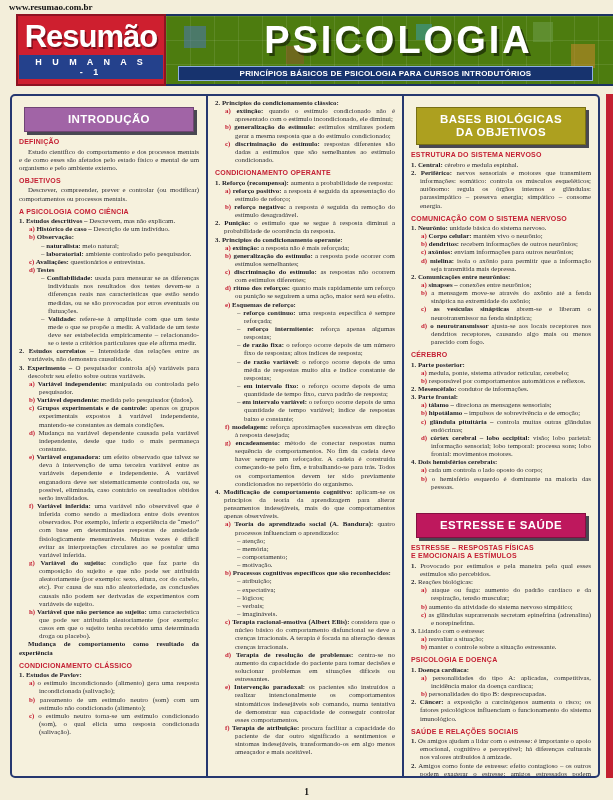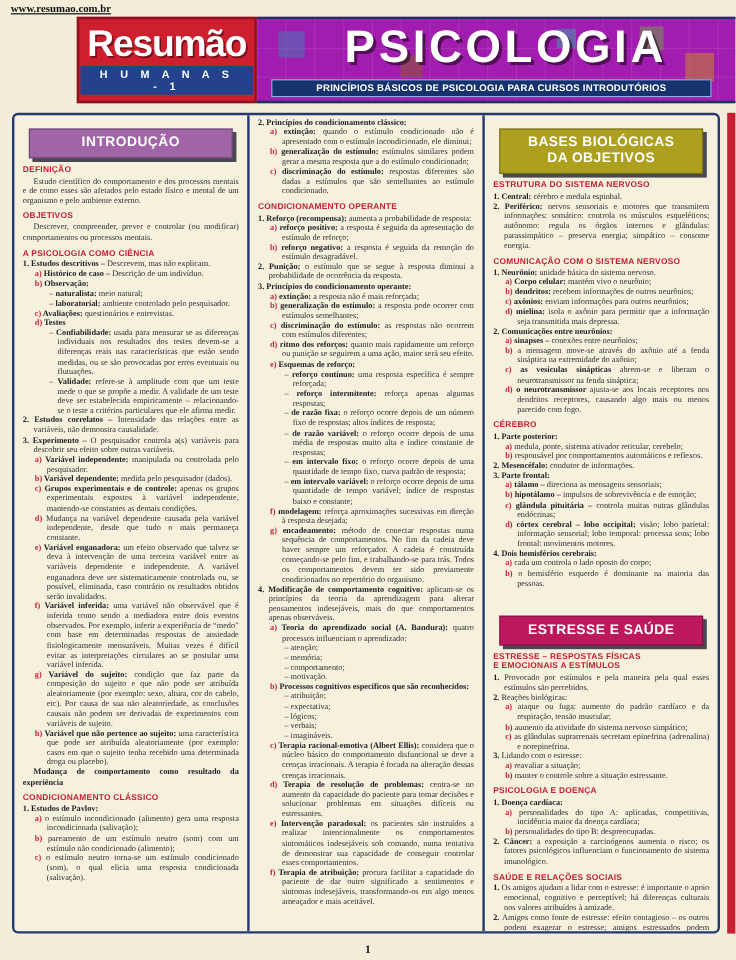--- a/index.html
+++ b/index.html
@@ -1,29 +1,29 @@
 <!DOCTYPE html>
 <html><head>
 <meta charset="utf-8">
 <style>
   html,body{margin:0;padding:0;}
   body{
     width:613px;height:800px;position:relative;overflow:hidden;
     background:#f3eeda;font-family:"Liberation Serif",serif;color:#2c2c34;
   }
-  .url{position:absolute;top:2px;left:9px;font:bold 9px "Liberation Serif",serif;color:#101010;text-decoration:underline;}
+  .url{position:absolute;top:2px;left:9px;font:bold 9px "Liberation Serif",serif;color:#101010;}
   
   .header{position:absolute;top:14px;left:16px;right:0;height:72px;display:flex;}
   .logo{width:150px;background:#ce1f2f;border:2px solid #8e1322;box-sizing:border-box;
-        display:flex;flex-direction:column;align-items:center;justify-content:center;z-index:2;margin-left:48px;}
+        display:flex;flex-direction:column;align-items:center;justify-content:center;z-index:2;}
   .logo-title{color:#fff;font:bold 31px "Liberation Sans",sans-serif;letter-spacing:-1px;
         text-shadow:1.5px 1.5px 0 #7d0f1d;line-height:1;}
   .logo-series{margin-top:3px;background:#24418c;color:#fff;font:bold 9px "Liberation Sans",sans-serif;
         letter-spacing:4px;padding:2px 12px;width:82%;text-align:center;}
-  .masthead{flex:1;position:relative;background:#a21caf;overflow:hidden;
+  .masthead{flex:1;position:relative;background:#4d7c0f;overflow:hidden;
         border-top:2px solid #1c3263;border-bottom:2px solid #1c3263;}
   .masthead::before{content:"";position:absolute;inset:0;
         background-image:linear-gradient(rgba(255,255,255,.09) 1px,transparent 1px),
                          linear-gradient(90deg,rgba(255,255,255,.09) 1px,transparent 1px);
         background-size:24px 24px;}
   .sq{position:absolute;opacity:.55;}
   .masthead-title{position:absolute;top:3px;left:52%;transform:translateX(-50%);color:#fff;
         font:bold 38px "Liberation Sans",sans-serif;letter-spacing:3px;white-space:nowrap;
         text-shadow:2.5px 2.5px 0 rgba(0,0,0,.5);}
   .masthead-subtitle{position:absolute;left:12px;right:20px;bottom:3px;background:#17336e;

